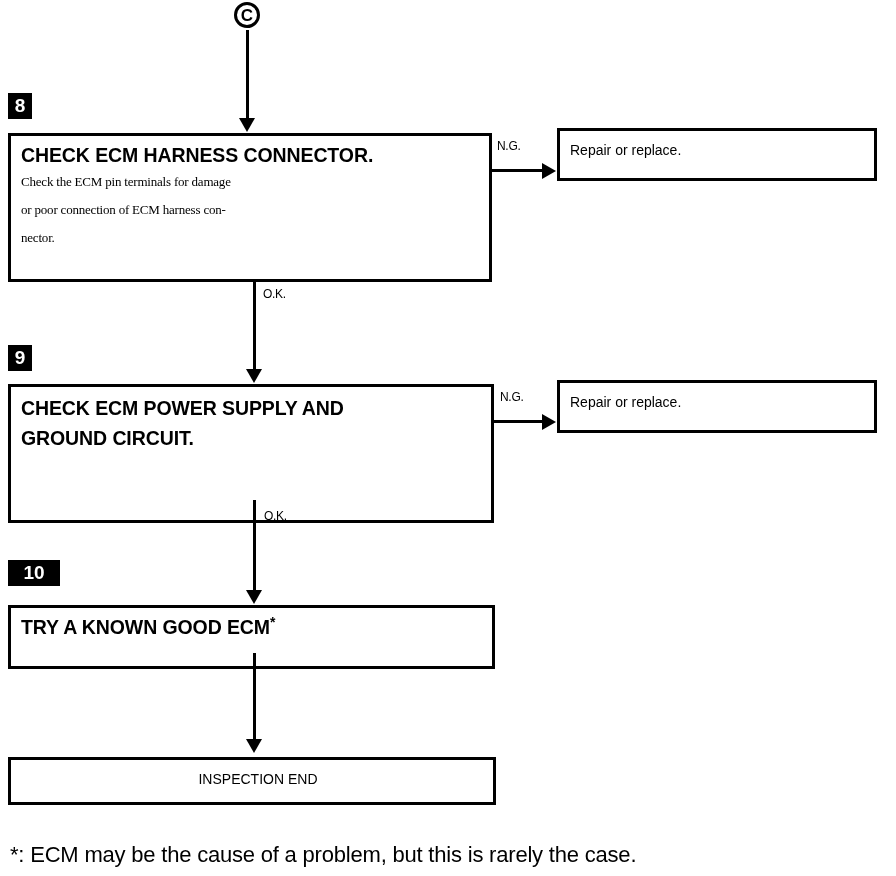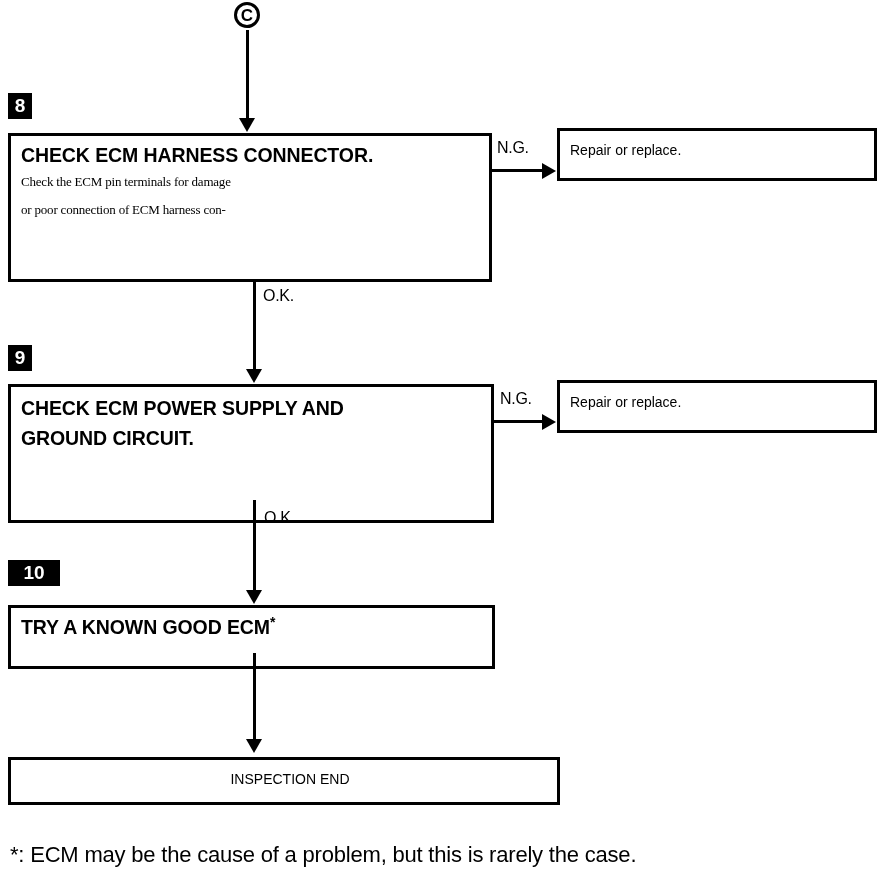--- a/index.html
+++ b/index.html
@@ -117,21 +117,21 @@
     width: 0;
     height: 0;
     border-top: 8px solid transparent;
     border-bottom: 8px solid transparent;
     border-left: 14px solid #000000;
   }
 
   
   .edge-label {
     position: absolute;
-    font-size: 16px;
+    font-size: 12px;
     font-weight: normal;
     line-height: 1;
     white-space: nowrap;
     letter-spacing: -0.3px;
   }
 
   
   .footnote {
     position: absolute;
     font-size: 22px;
@@ -155,20 +155,21 @@
 
   <div class="step-badge" style="left:8px; top:93px; width:24px; height:26px;">
     <span>8</span>
   </div>
 
   <div class="box" style="left:8px; top:133px; width:484px; height:149px;">
     <div class="box-inner">
       <div class="box-title">CHECK ECM HARNESS CONNECTOR.</div>
       <div class="box-body">Check the ECM pin terminals for damage</div>
       <div class="box-body">or poor connection of ECM harness con-</div>
+      <div class="box-body">nector.</div>
     </div>
   </div>
 
   <div class="edge-label" style="left:497px; top:140px;">N.G.</div>
   <div class="hline" style="left:492px; top:169px; width:52px;"></div>
   <div class="arrow-right" style="left:542px; top:163px;"></div>
 
   <div class="box" style="left:557px; top:128px; width:320px; height:53px;">
     <div class="box-inner">
       <div class="box-plain">Repair or replace.</div>
@@ -210,21 +211,21 @@
 
   <div class="box" style="left:8px; top:605px; width:487px; height:64px;">
     <div class="box-inner">
       <div class="box-title"><span>TRY A KNOWN GOOD ECM</span><span class="sup-star">*</span></div>
     </div>
   </div>
 
   <div class="vline" style="left:253px; top:653px; height:88px;"></div>
   <div class="arrow-down" style="left:246px; top:739px;"></div>
 
-  <div class="box" style="left:8px; top:757px; width:552px; height:48px;padding-left:12px;">
+  <div class="box" style="left:8px; top:757px; width:488px; height:48px;padding-left:12px;">
     <div class="box-inner">
       <div class="box-plain center-text">INSPECTION END</div>
     </div>
   </div>
 
   <div class="footnote" style="left:10px; top:842px;">*: ECM may be the cause of a problem, but this is rarely the case.</div>
 
 </div>
 
 </body></html>

